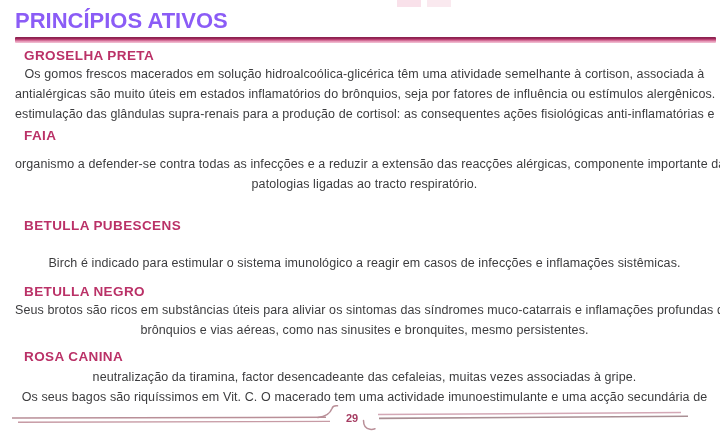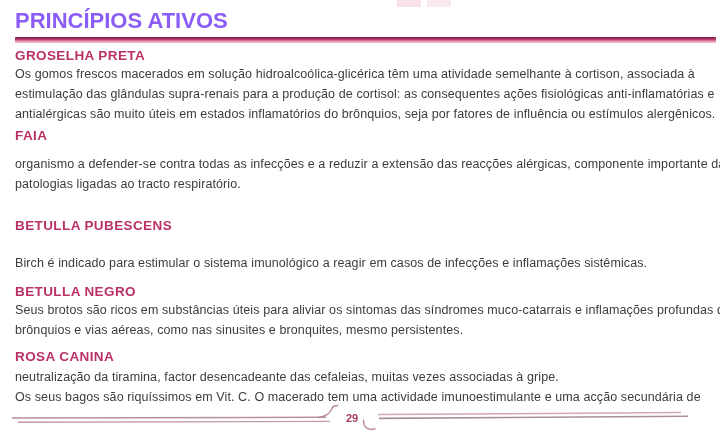--- a/index.html
+++ b/index.html
@@ -16,25 +16,25 @@
     position:absolute;left:15px;top:7px;
     font-size:22px;font-weight:bold;color:#8b5cf6;
     letter-spacing:0px;line-height:28px;white-space:nowrap;
   }
   #title-rule{
     position:absolute;left:15px;top:37px;width:701px;height:6px;
     background:linear-gradient(to bottom,#8e2150 0%,#8e2150 20%,#c24779 45%,#e392b2 70%,#f3c3d6 100%);
     border-radius:1px;
   }
   .section-heading{
-    position:absolute;left:15px;
+    position:absolute;left:24px;
     font-size:13.5px;font-weight:bold;color:#ba3167;
     letter-spacing:0.4px;line-height:14px;white-space:nowrap;
   }
-  .para{position:absolute;left:15px;right:6px;}
+  .para{position:absolute;left:15px;right:6px;text-align:center;}
   .line{
     height:20px;line-height:20px;font-size:12.5px;color:#3c3c3e;
     white-space:nowrap;letter-spacing:0.1px;
   }
   .inline-highlight{color:#c23a6a;font-weight:bold;}
   #h1{top:49px;}  #p1{top:64px;}
   #h2{top:129px;} #p2{top:154px;}
   #h3{top:219px;} #p3{top:253px;}
   #h4{top:285px;} #p4{top:300px;}
   #h5{top:350px;} #p5{top:367px;}
@@ -49,22 +49,22 @@
 
 <div class="artifact a1"></div>
 <div class="artifact a2"></div>
 
 <div id="title">PRINCÍPIOS ATIVOS</div>
 <div id="title-rule"></div>
 
 <div id="h1" class="section-heading">GROSELHA PRETA</div>
 <div id="p1" class="para">
   <div class="line">Os gomos frescos macerados em solução hidroalcoólica-glicérica têm uma atividade semelhante à cortison, associada à</div>
+  <div class="line">antialérgicas são muito úteis em estados inflamatórios do brônquios, seja por fatores de influência ou estímulos alergênicos.</div>
   <div class="line">estimulação das glândulas supra-renais para a produção de cortisol: as consequentes ações fisiológicas anti-inflamatórias e</div>
-  <div class="line">antialérgicas são muito úteis em estados inflamatórios do brônquios, seja por fatores de influência ou estímulos alergênicos.</div>
 </div>
 
 <div id="h2" class="section-heading">FAIA</div>
 <div id="p2" class="para">
   <div class="line">organismo a defender-se contra todas as infecções e a reduzir a extensão das reacções alérgicas, componente importante das</div>
   <div class="line">patologias ligadas ao tracto respiratório.</div>
 </div>
 
 <div id="h3" class="section-heading">BETULLA PUBESCENS</div>
 <div id="p3" class="para">

